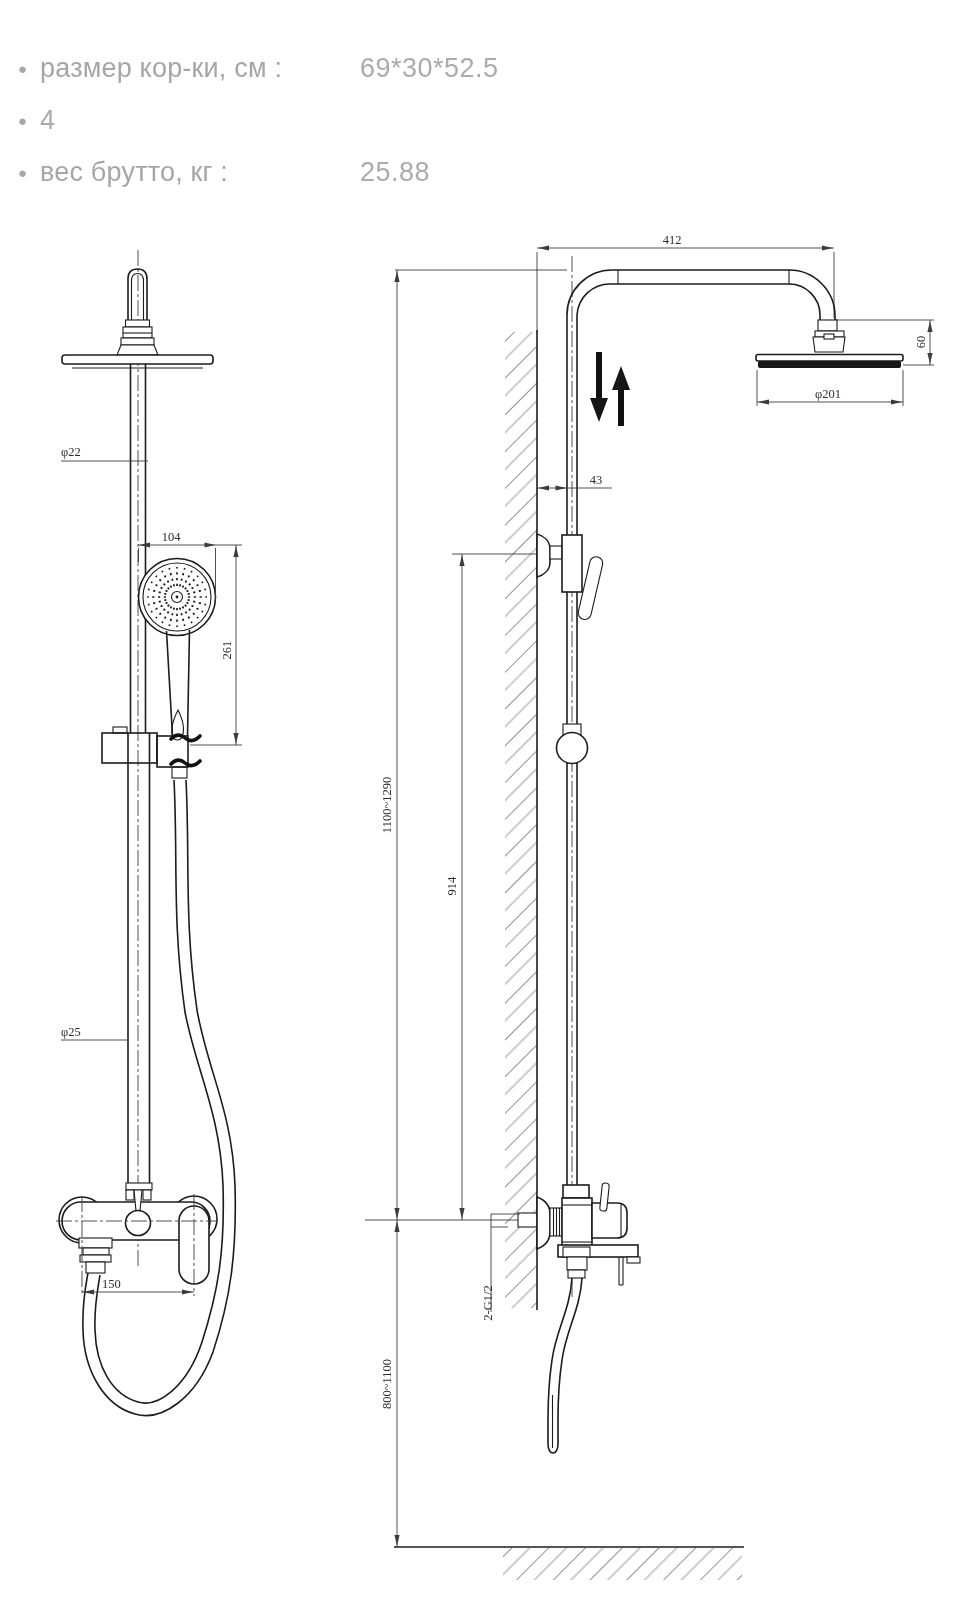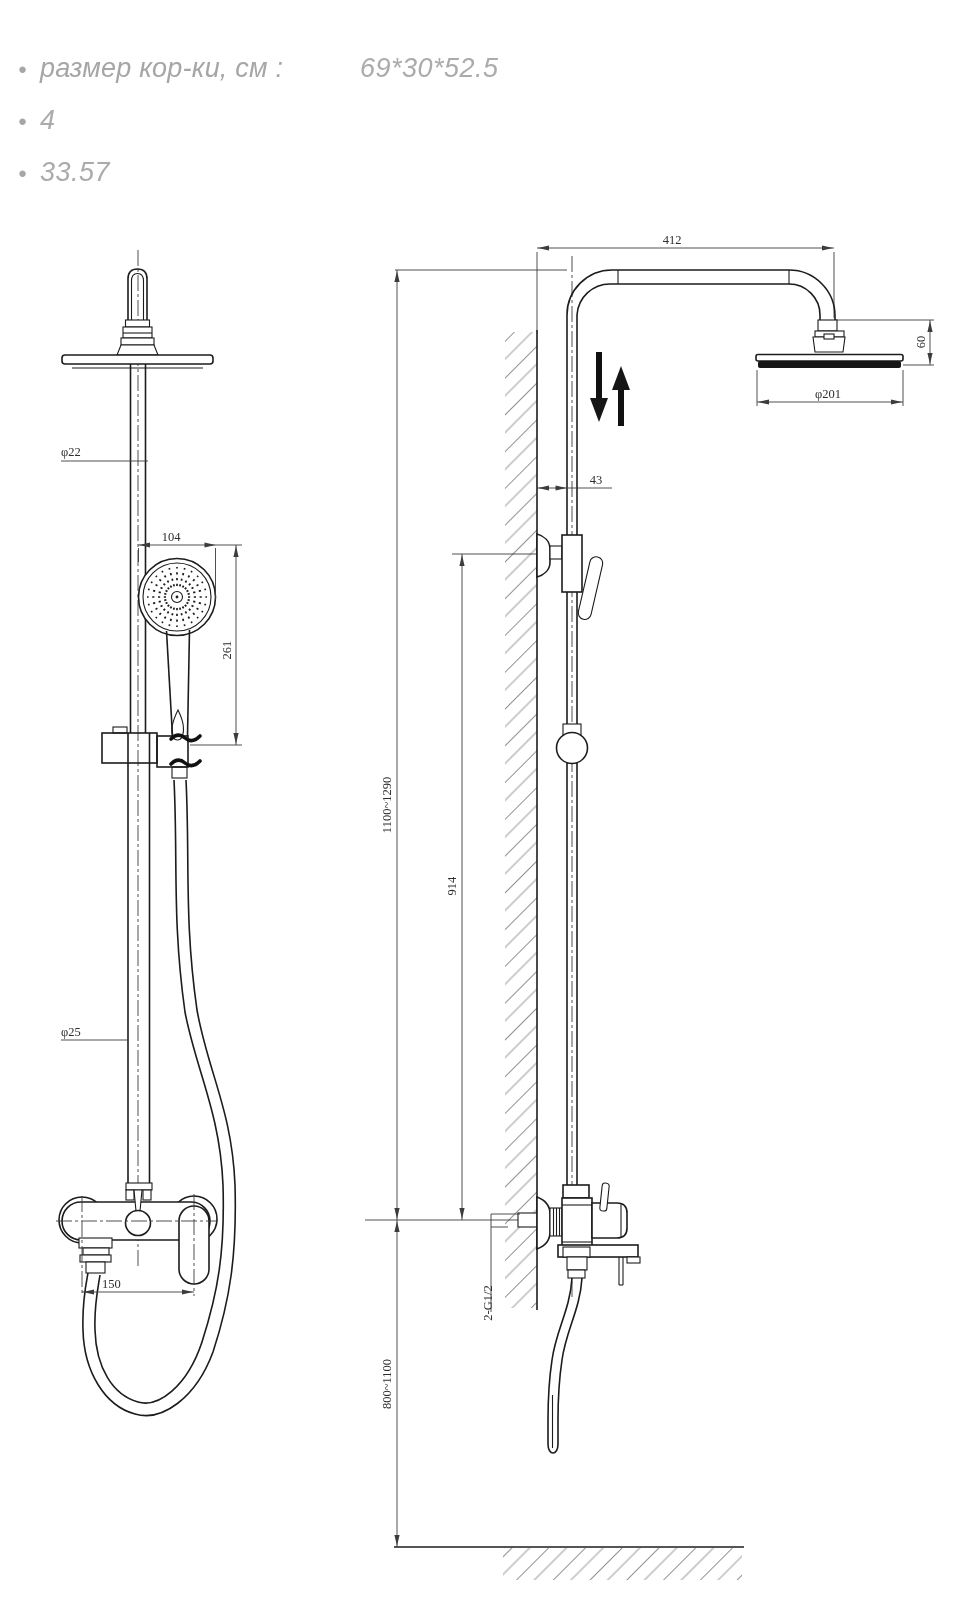--- a/index.html
+++ b/index.html
@@ -1,22 +1,22 @@
 <!DOCTYPE html>
 <html><head>
 <meta charset="utf-8">
 <style>
   html,body{margin:0;padding:0;background:#fff;}
   .canvas{position:relative;width:960px;height:1624px;background:#fff;overflow:hidden;
           font-family:"Liberation Sans",sans-serif;}
   .specs{position:absolute;left:18px;top:42px;}
   .spec-row{display:flex;align-items:center;height:52px;color:#a6a6a6;font-size:27px;}
   .bullet{width:22px;font-size:15px;line-height:1;color:#a6a6a6;}
-  .spec-label{width:320px;letter-spacing:0.2px;font-style:italic;}
-  .spec-value{letter-spacing:0.5px;color:#ababab;font-style:italic;}
+  .spec-label{width:320px;letter-spacing:0.2px;}
+  .spec-value{letter-spacing:0.5px;color:#ababab;}
   svg{position:absolute;left:0;top:0;}
   .ol{fill:none;stroke:#1c1c1c;stroke-width:1.6px;}
   .olw{fill:#fff;stroke:#1c1c1c;stroke-width:1.6px;}
   .ol2{fill:none;stroke:#1c1c1c;stroke-width:1.1px;}
   .olw2{fill:#fff;stroke:#1c1c1c;stroke-width:1.1px;}
   .dim{fill:none;stroke:#3c3c3c;stroke-width:0.9px;}
   .cl{fill:none;stroke:#3c3c3c;stroke-width:0.9px;stroke-dasharray:16 3 3 3;}
   .ah{fill:#3c3c3c;stroke:none;}
   .dt{stroke:#1c1c1c;stroke-width:1.7px;stroke-dasharray:2.2 3.6;}
   .wavy{fill:none;stroke:#111;stroke-width:3.6px;stroke-linecap:round;}
@@ -33,21 +33,22 @@
       <span class="bullet">●</span>
       <span class="spec-label">размер кор-ки, см :</span>
       <span class="spec-value">69*30*52.5</span>
     </div>
     <div class="spec-row">
       <span class="bullet">●</span>
       <span class="spec-value">4</span>
     </div>
     <div class="spec-row">
       <span class="bullet">●</span>
-      <span class="spec-value">33.57</span>
+      <span class="spec-label">вес брутто, кг  :</span>
+      <span class="spec-value">25.88</span>
     </div>
   </div>
 
   <svg width="960" height="1624" viewBox="0 0 960 1624">
     <defs>
       <pattern id="hatch" width="26" height="26" patternUnits="userSpaceOnUse" patternTransform="rotate(45)">
         <line x1="0" y1="0" x2="0" y2="26" stroke="#242424" stroke-width="1"></line>
         <line x1="13" y1="0" x2="13" y2="26" stroke="#9a9a9a" stroke-width="1"></line>
       </pattern>
     </defs>

